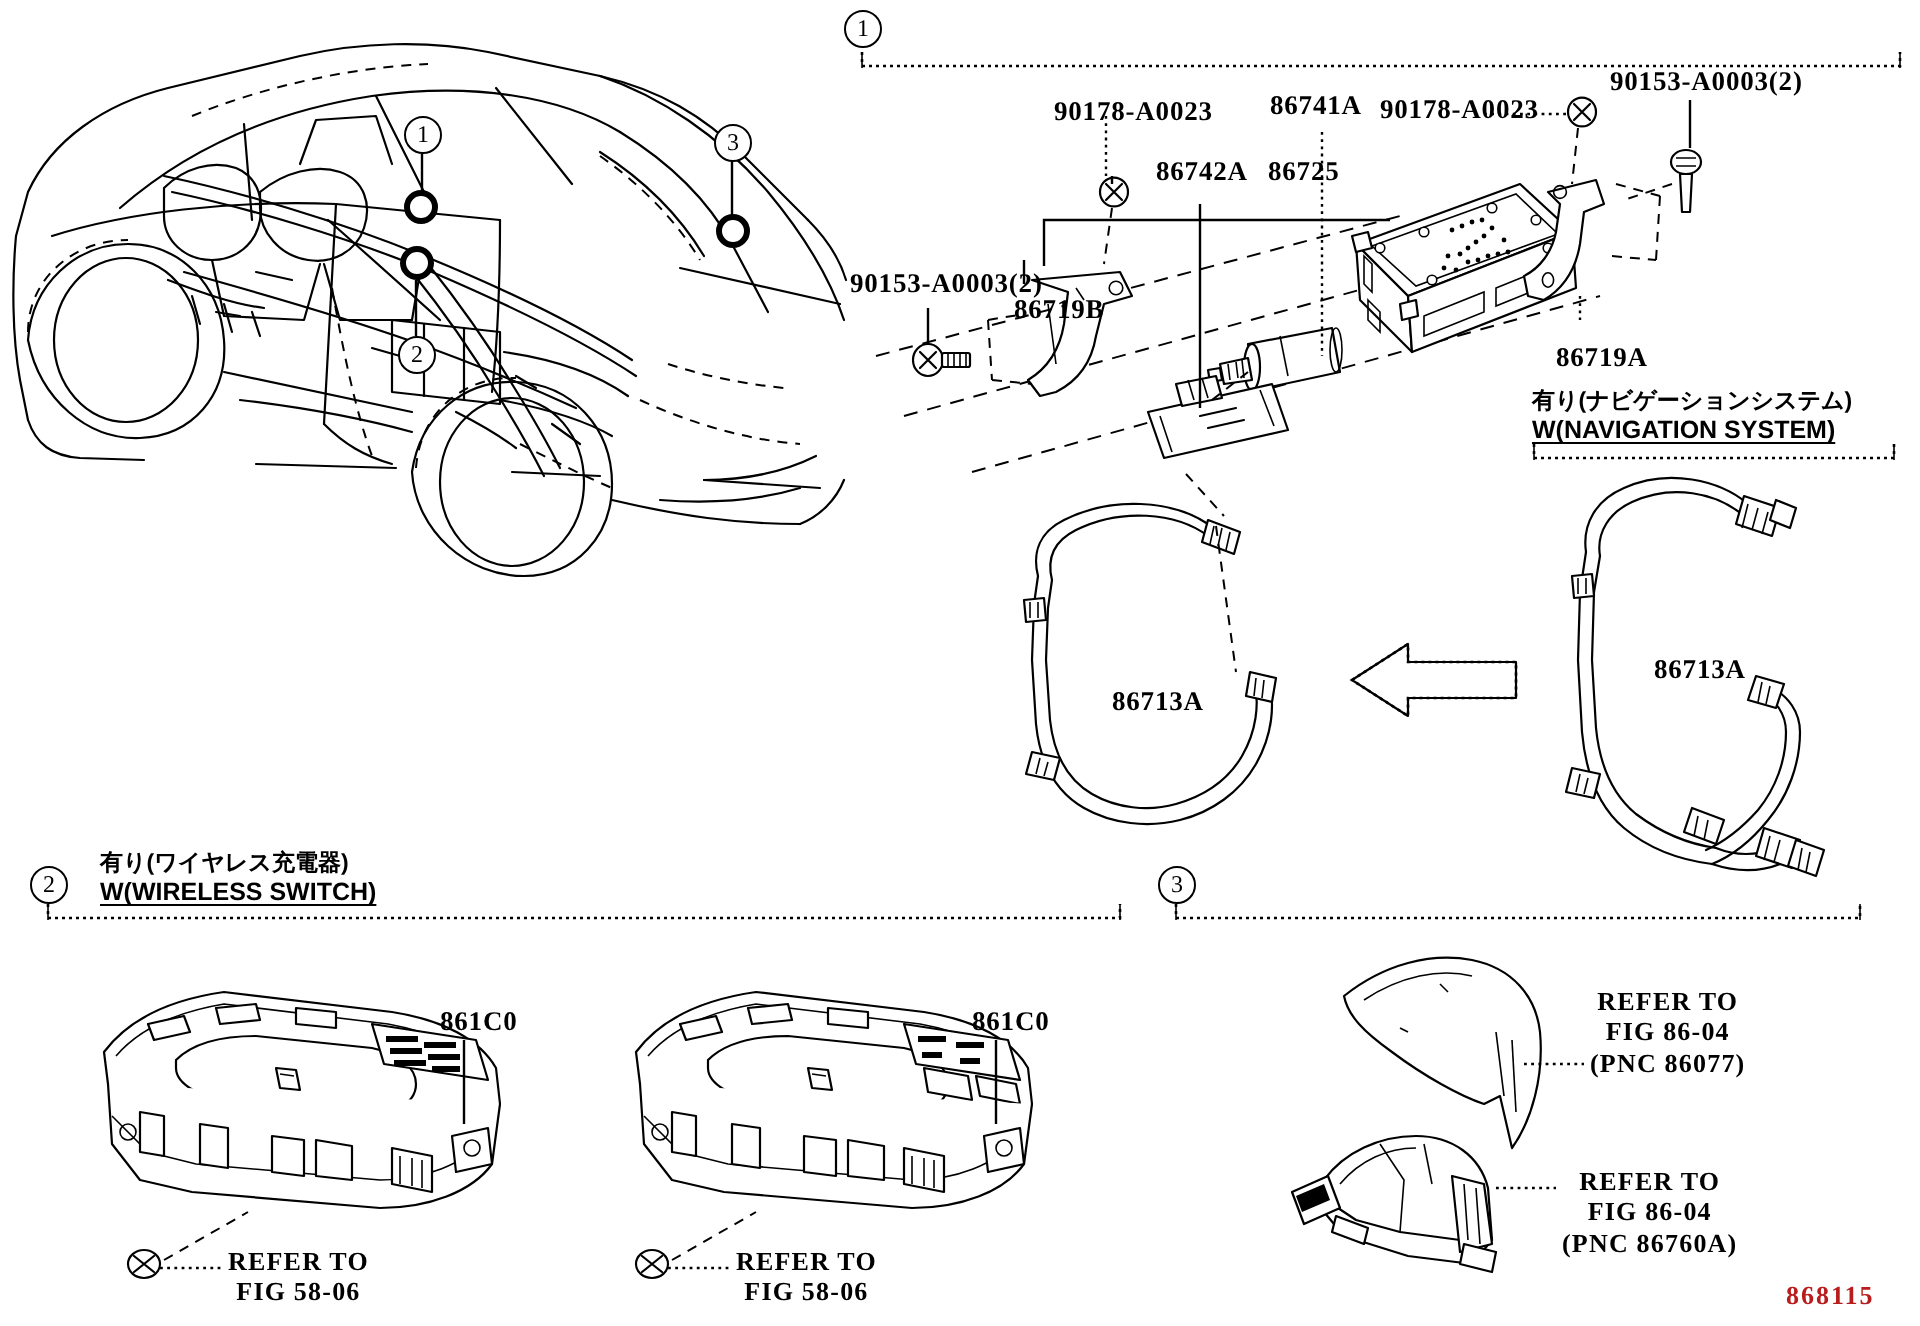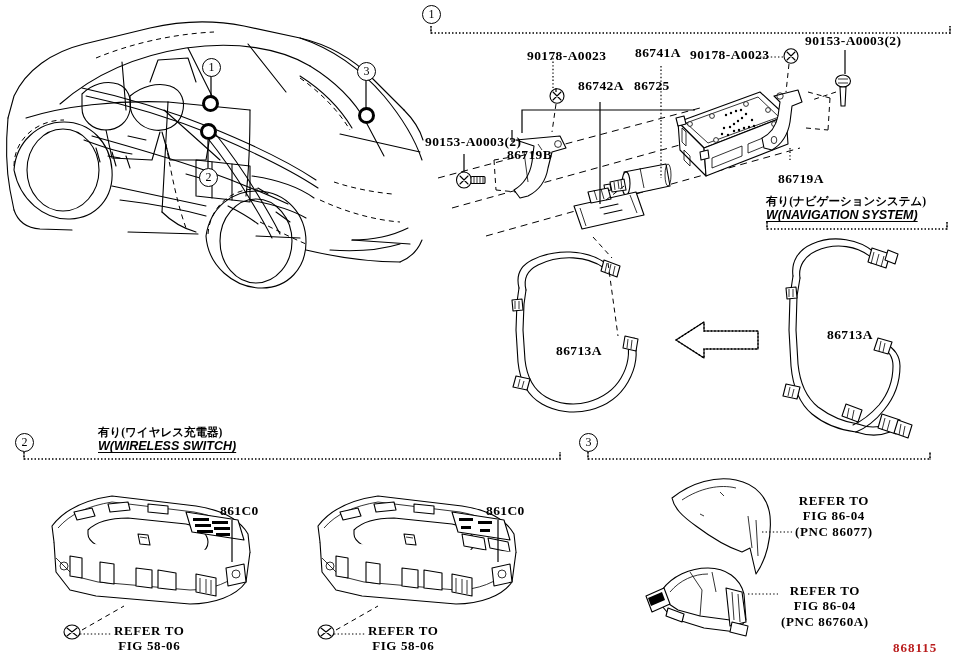--- a/index.html
+++ b/index.html
@@ -26,34 +26,34 @@
     font-family:"Liberation Serif", serif;
     font-weight:700;
     color:#000;
     white-space:pre;
     line-height:1.12;
     letter-spacing:0.2px;
   }
   .pn{ font-size:13.5px; letter-spacing:0.4px; }
   .refer{ font-size:13px; letter-spacing:0.6px; line-height:1.18;text-align:center; }
   .jp{
-    font-family:Liberation Serif, serif;
+    font-family:Liberation Sans, sans-serif;
     font-weight:700;
     font-size:11.5px;
     letter-spacing:0px;
     line-height:1.25;
   }
   .en{
     font-family:"Liberation Sans", sans-serif;
     font-weight:700;
     font-size:12.5px;
     letter-spacing:0px;
     line-height:1.2;
   }
-  .underline{ text-decoration:underline; text-underline-offset:2px;font-style:italic; }
+  .underline{ text-decoration:underline; text-underline-offset:2px; }
   .figno{
     position:absolute;
     font-family:"Liberation Serif", serif;
     font-weight:700;
     font-size:13px;
     letter-spacing:1px;
     color:#b91c1c;
   }
   .callout{
     position:absolute;
@@ -578,21 +578,21 @@
   <div class="lbl pn" style="left:778px;top:159px;margin-top:12px;">86719A</div>
 
   <div class="grp-wrap" style="left:766px;top:194px;">
     <div class="lbl jp" style="position:static;">有り(ナビゲーションシステム)</div>
     <div class="lbl en underline" style="position:static;">W(NAVIGATION SYSTEM)</div>
   </div>
 
   <div class="lbl pn" style="left:556px;top:343px;">86713A</div>
   <div class="lbl pn" style="left:827px;top:327px;">86713A</div>
 
-  <div class="grp-wrap" style="left:50px;top:425px;margin-left:48px;">
+  <div class="grp-wrap" style="left:50px;top:425px;">
     <div class="lbl jp" style="position:static;">有り(ワイヤレス充電器)</div>
     <div class="lbl en underline" style="position:static;">W(WIRELESS SWITCH)</div>
   </div>
 
 
 
   <div class="lbl pn" style="left:220px;top:503px;">861C0</div>
   <div class="lbl pn" style="left:486px;top:503px;">861C0</div>
 
   <div class="lbl refer" style="left:114px;top:623px;">REFER TO

